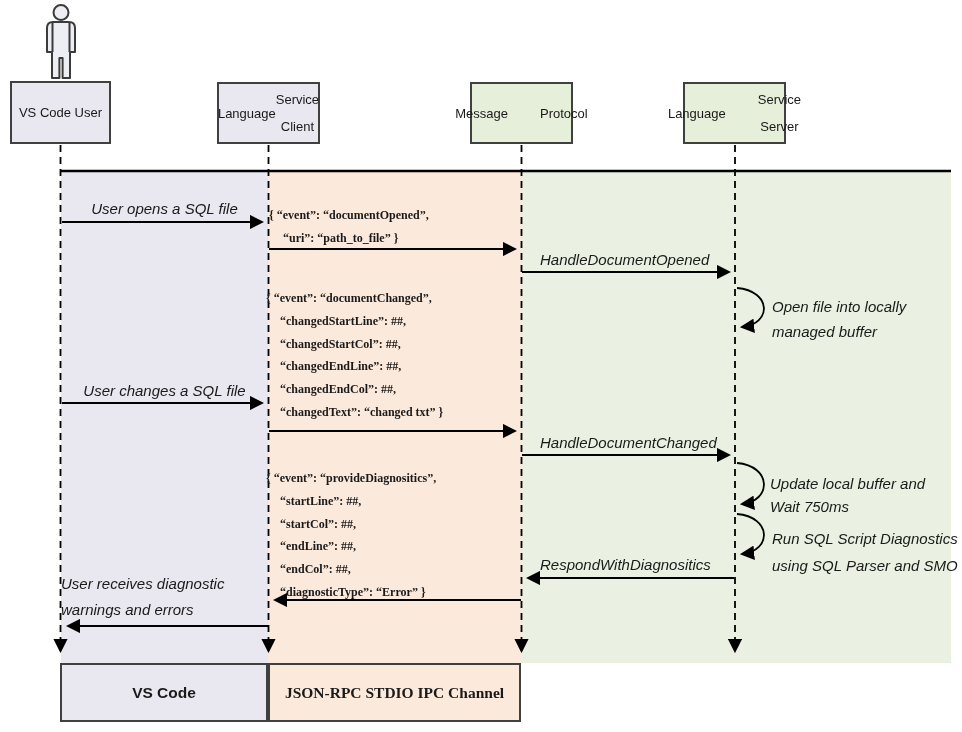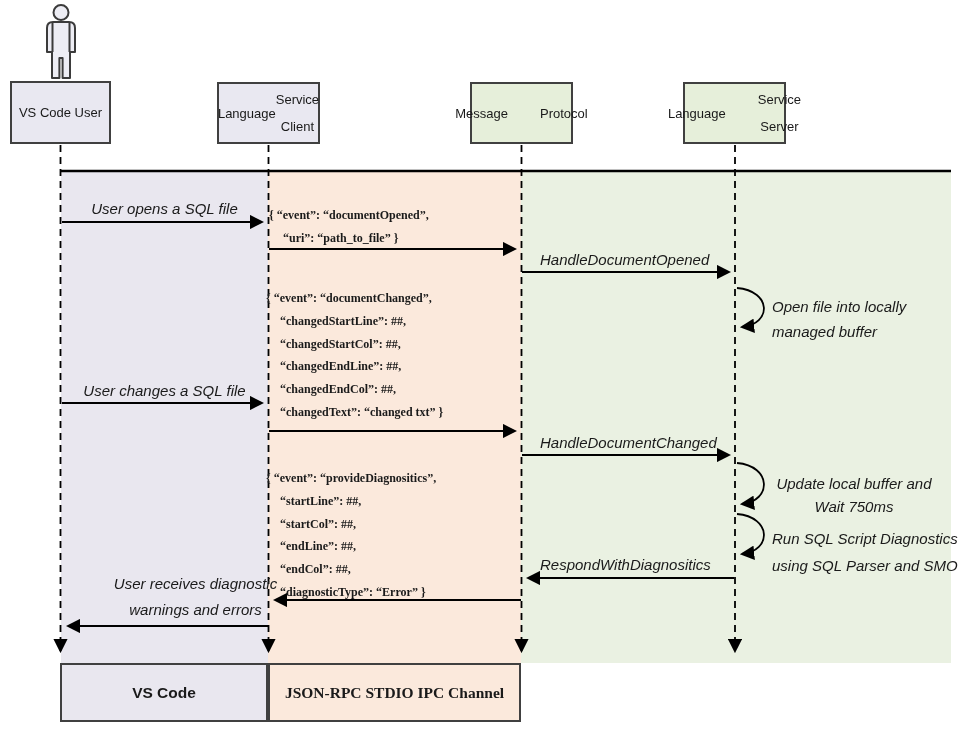--- a/index.html
+++ b/index.html
@@ -79,32 +79,32 @@
     <span class="ln">Message</span>
     <span class="ln">Protocol</span>
   </div>
   <div class="hbox hbox-green" style="left:683px;top:82px;width:103px;height:62px;">
     <span class="ln">Language</span>
     <span class="ln">Service Server</span>
   </div>
 
   <div class="note" style="left:61px;top:200px;width:207px;text-align:center;">User opens a SQL file</div>
   <div class="note" style="left:61px;top:382px;width:207px;text-align:center;">User changes a SQL file</div>
-  <div class="note" style="left:61px;top:571px;width:207px;text-align:center;line-height:26px;padding-left:31px;">
+  <div class="note" style="left:61px;top:571px;width:207px;line-height:26px;">
     <span class="ln">User receives diagnostic</span>
     <span class="ln">warnings and errors</span>
   </div>
   <div class="note" style="left:540px;top:251px;">HandleDocumentOpened</div>
   <div class="note" style="left:540px;top:556px;">RespondWithDiagnositics</div>
   <div class="note" style="left:540px;top:434px;">HandleDocumentChanged</div>
   <div class="note" style="left:772px;top:294px;line-height:25px;">
     <span class="ln">Open file into locally</span>
     <span class="ln">managed buffer</span>
   </div>
-  <div class="note" style="left:770px;top:472px;width:168px;text-align:center;line-height:23px;">
+  <div class="note" style="left:770px;top:472px;width:168px;text-align:left;line-height:23px;">
     <span class="ln">Update local buffer and</span>
     <span class="ln">Wait 750ms</span>
   </div>
   <div class="note" style="left:772px;top:525px;line-height:27px;">
     <span class="ln">Run SQL Script Diagnostics</span>
     <span class="ln">using SQL Parser and SMO</span>
   </div>
 
   <div class="payload" style="left:269px;top:204px;">
     <span class="pl">{ “event”: “documentOpened”,</span>

